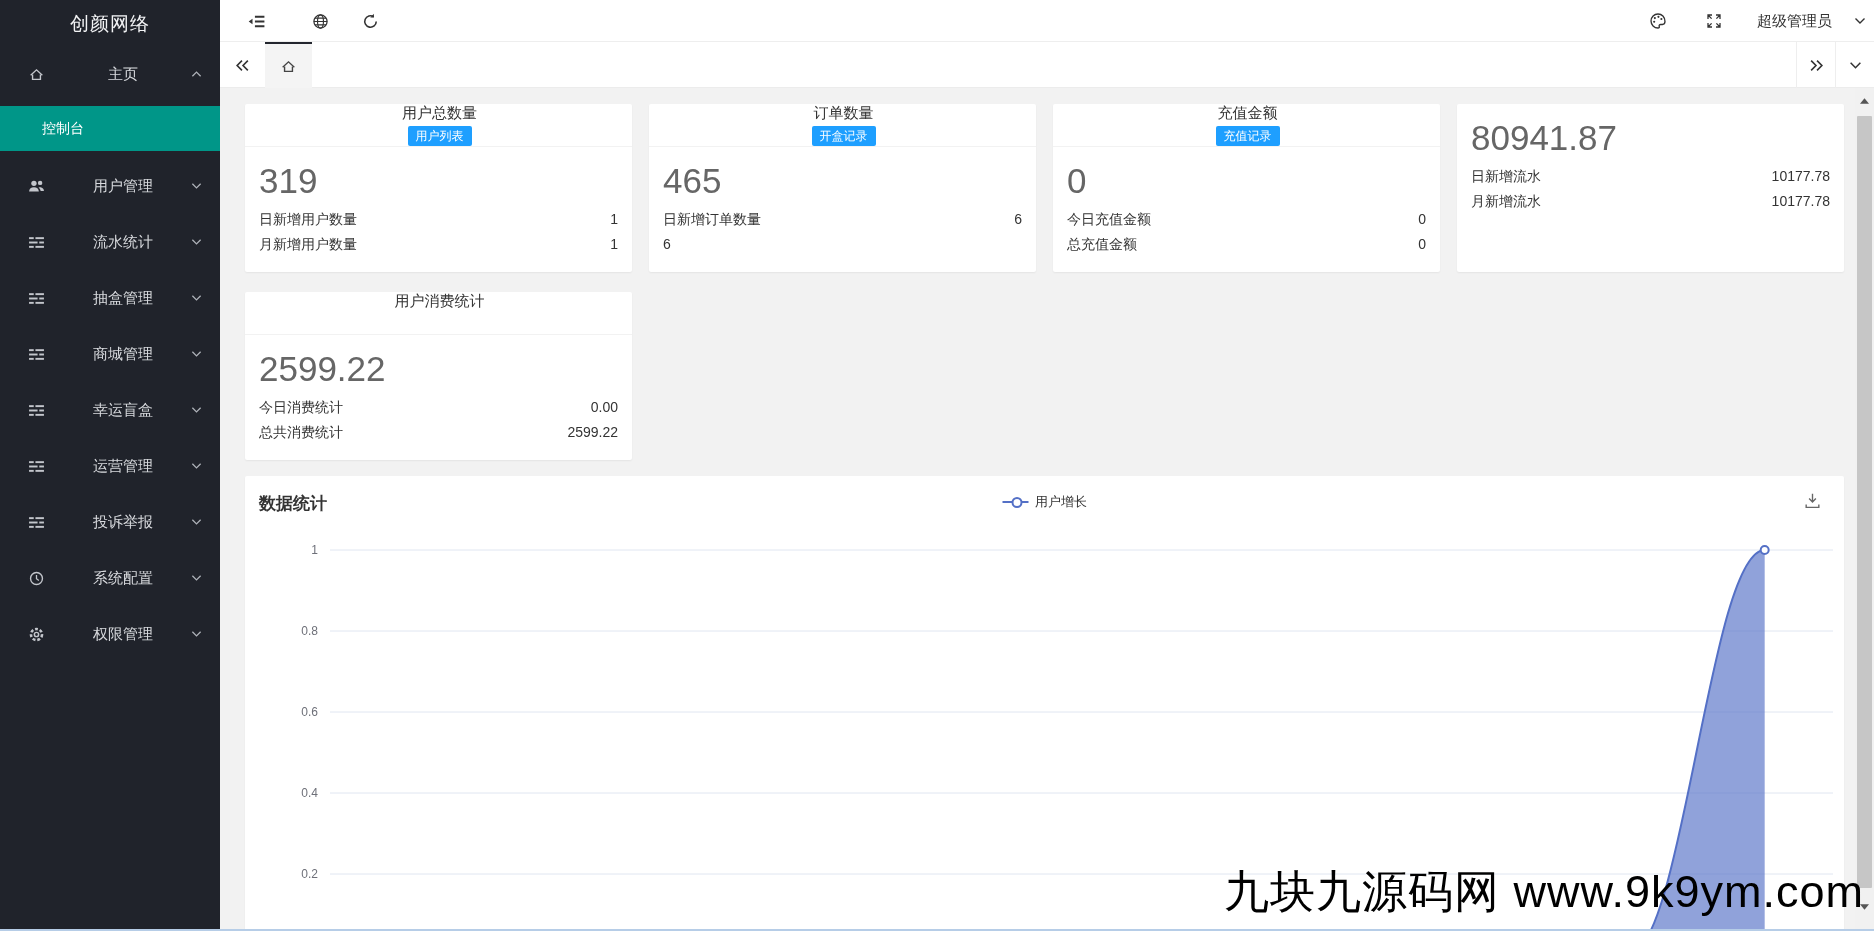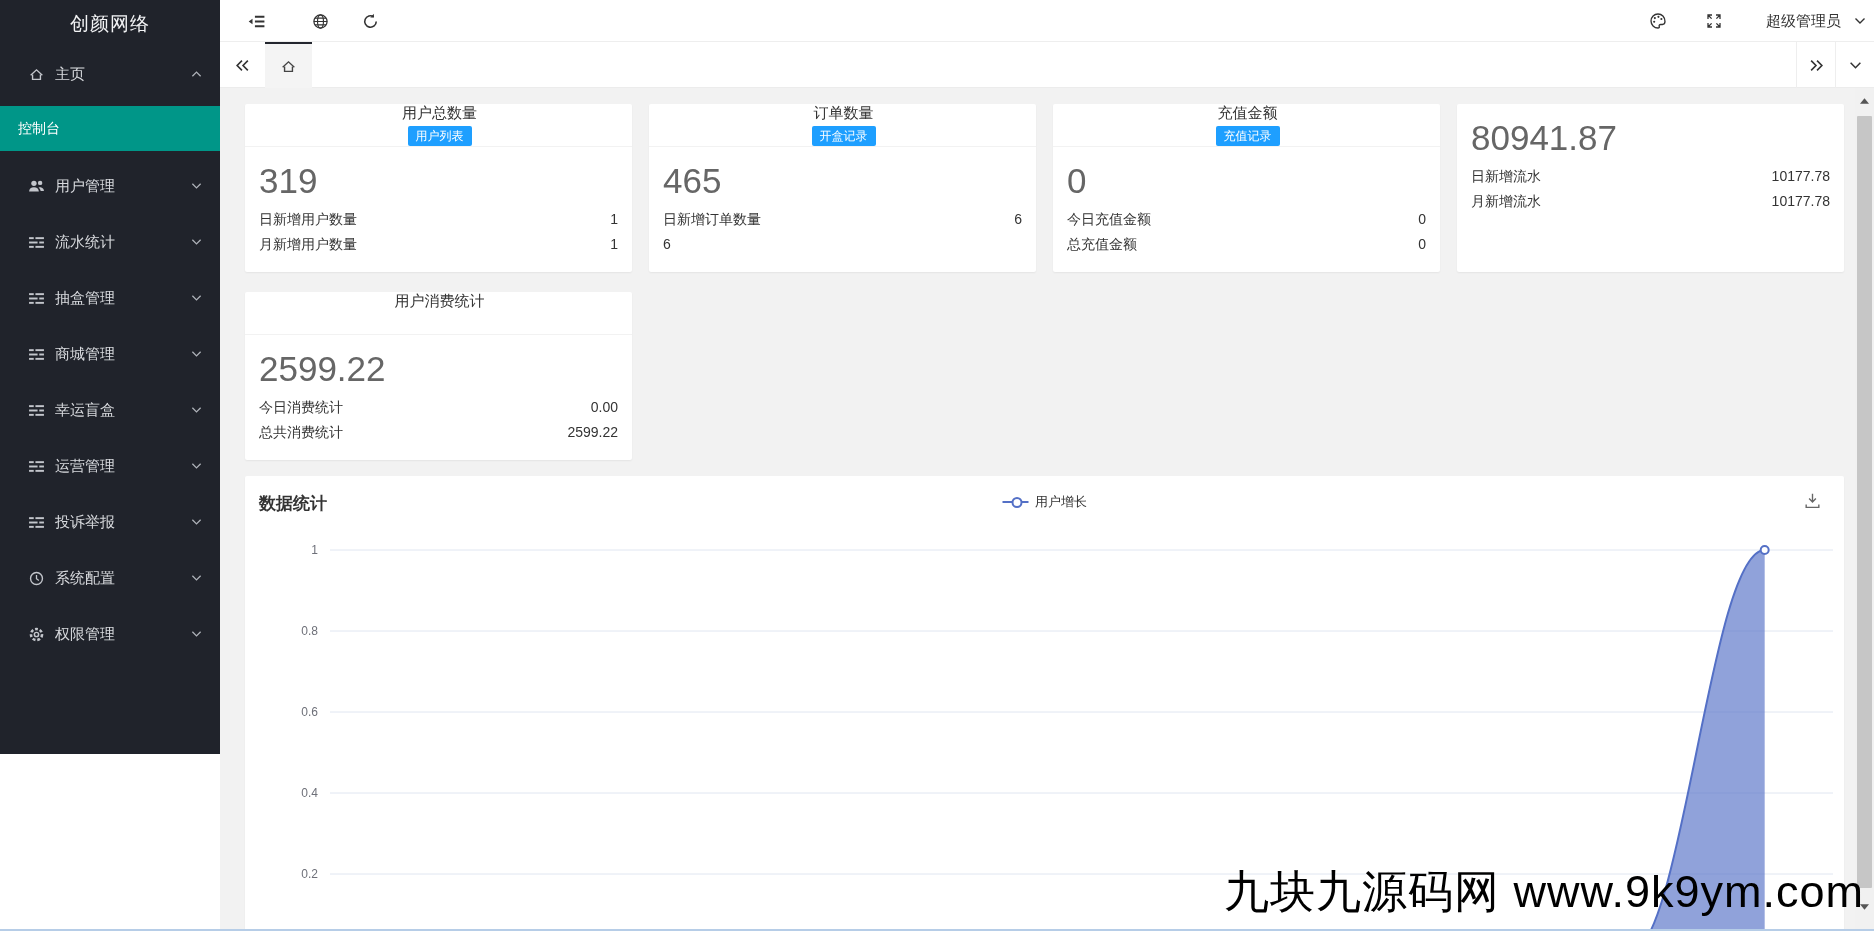--- a/index.html
+++ b/index.html
@@ -2,40 +2,40 @@
 <html><head>
 <meta charset="utf-8">
 <style>
   * { margin:0; padding:0; box-sizing:border-box; }
   html,body { width:1874px; height:931px; overflow:hidden; background:#fff;
               font-family:"Liberation Sans","DejaVu Sans",sans-serif; }
   body { position:relative; }
   svg.ico { display:inline-block; vertical-align:middle; }
 
   
-  .sidebar { position:absolute; left:0; top:0; width:220px; height:754px; background:#20232b; z-index:10; }
+  .sidebar { position:absolute; left:0; top:0; width:220px; height:931px; background:#20232b; z-index:10;text-align:center; }
   .brand { height:48px; display:flex; align-items:center; justify-content:center;
            color:#f2f3f5; font-size:19px; letter-spacing:1px; }
   .nav-item { height:52px; display:flex; align-items:center; padding:0 18px 0 28px;
               color:#d8dade; font-size:15px; cursor:pointer; }
   .nav-item .nico { width:17px; height:17px; color:#c3c6cc; flex:0 0 17px; }
   .nav-item .nlabel { margin-left:10px; flex:1; }
   .nav-item .chev { width:11px; height:8px; color:#aeb2b9; }
   .nav-list .nav-item { height:56px; }
   .submenu-item { height:45px; margin-top:6px; display:flex; align-items:center;
-                  background:#009688; color:#fff; font-size:14px; padding-left:18px; cursor:pointer;font-family:Liberation Serif, serif; }
+                  background:#009688; color:#fff; font-size:14px; padding-left:42px; cursor:pointer;font-family:Liberation Serif, serif; }
   .nav-list { margin-top:7px; }
 
   
   .header { position:absolute; left:220px; top:0; right:0; height:42px; background:#fff;
             border-bottom:1px solid #eeeeee; z-index:5; }
   .hicon { position:absolute; top:0; height:42px; display:flex; align-items:center; justify-content:center;
            width:40px; color:#333; cursor:pointer; }
   .usermenu { position:absolute; right:8px; top:0; height:42px; display:flex; align-items:center;
-              gap:13px; color:#333; font-size:15px; cursor:pointer; }
+              gap:22px; color:#333; font-size:15px; cursor:pointer; }
 
   
   .tabbar { position:absolute; left:220px; top:42px; right:0; height:46px; background:#fff;
             border-bottom:1px solid #ececec; z-index:5; }
   .tab-nav-btn { position:absolute; top:0; height:46px; width:45px; display:flex; align-items:center;
                  justify-content:center; color:#333; cursor:pointer; }
   .home-tab { position:absolute; left:45px; top:0; width:47px; height:46px; background:#f4f4f4;
               border-top:2px solid #23262e; display:flex; align-items:center; justify-content:center;
               color:#444; cursor:pointer; }
   .tab-right { position:absolute; right:0; top:0; height:46px; display:flex; }

